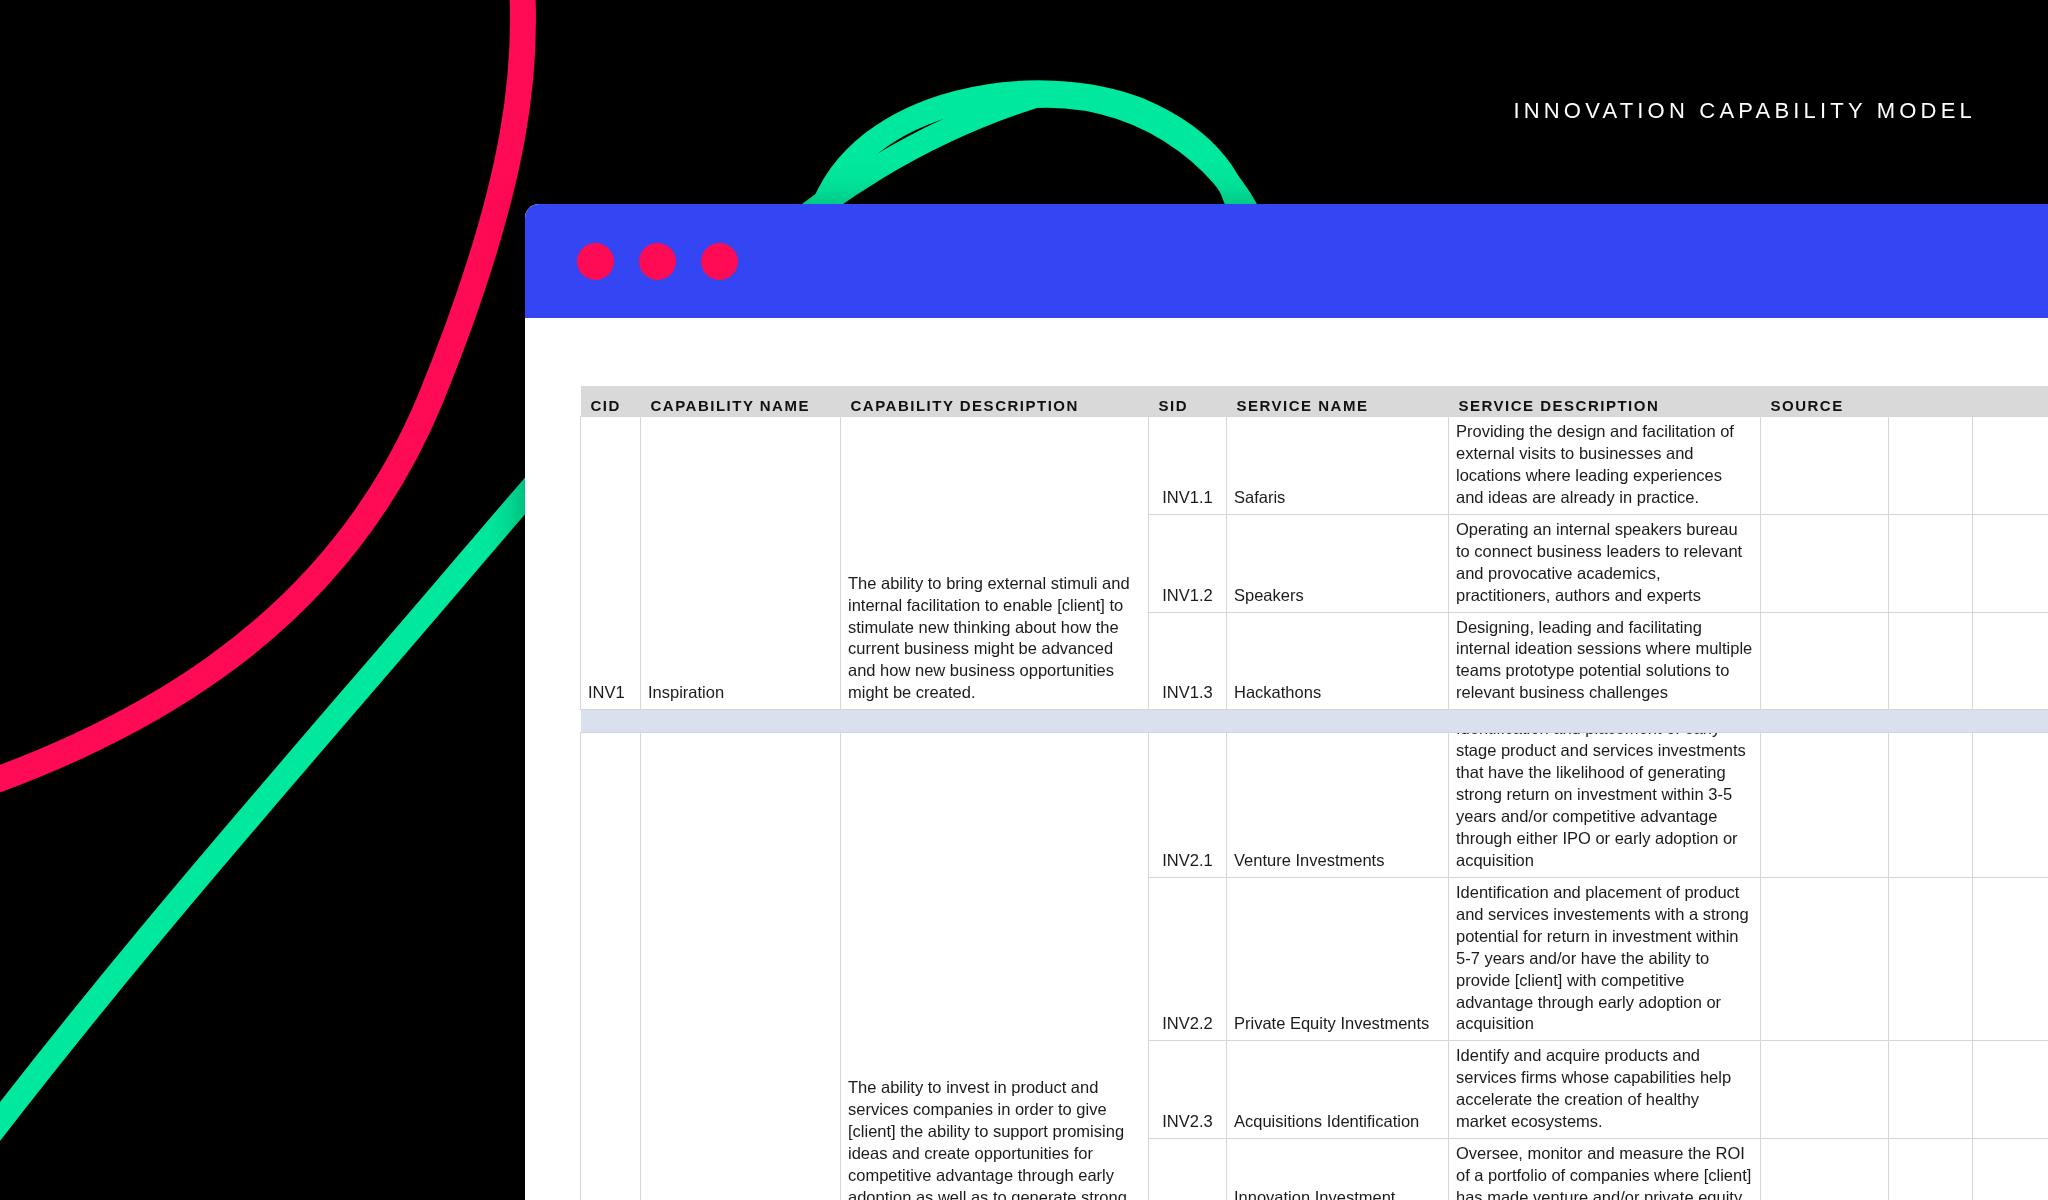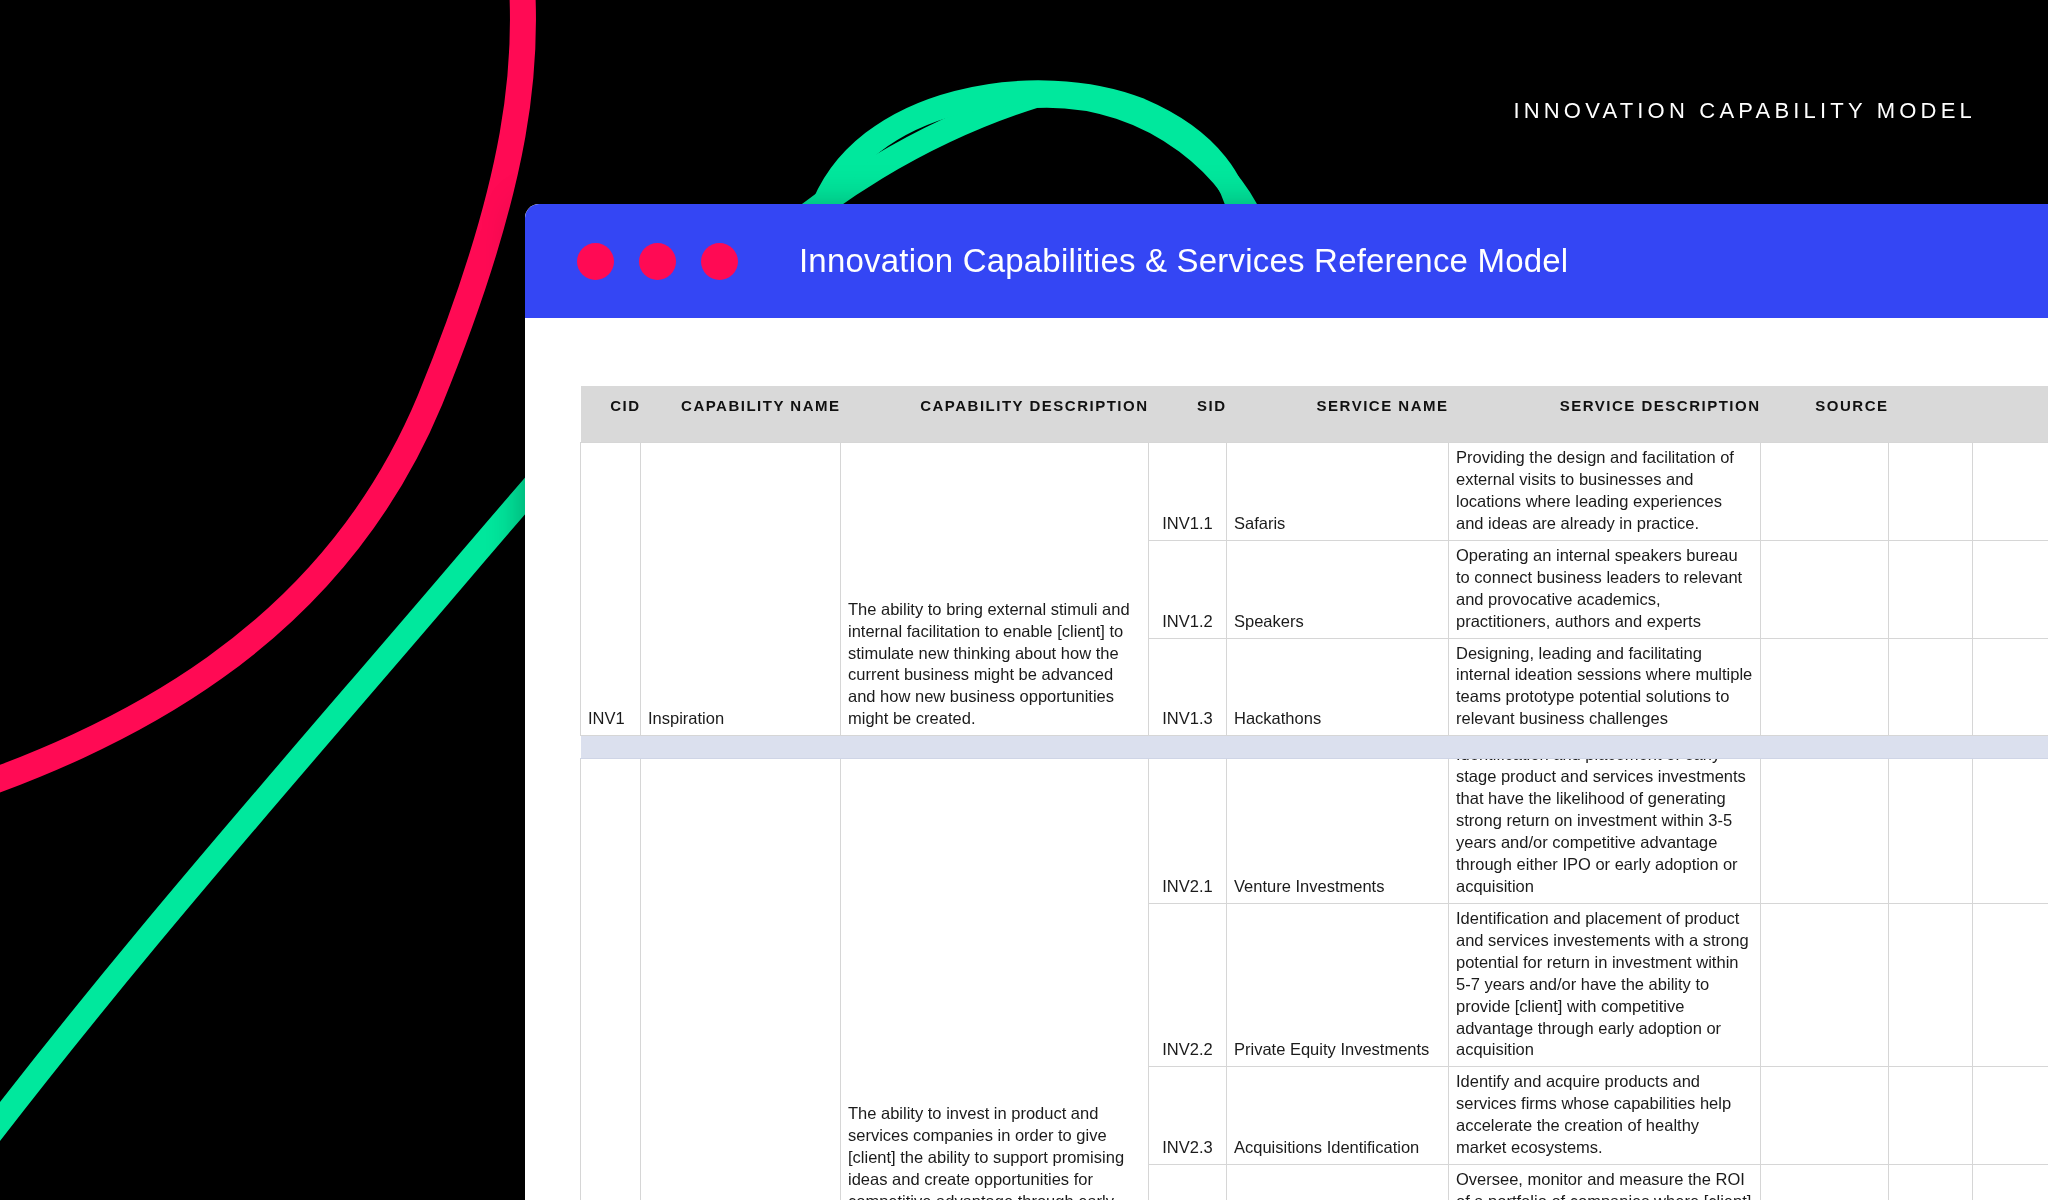--- a/index.html
+++ b/index.html
@@ -89,22 +89,22 @@
     table-layout: fixed;
     width: 1560px;
     font-size: 16.5px;
     color: #1b1b1b;
   }
   table.grid th {
     background: #d9d9d9;
     font-size: 15px;
     font-weight: bold;
     letter-spacing: 1.5px;
-    text-align: right;
-    padding: 11px 0 28px 10px;
+    text-align: left;
+    padding: 11px 0 2px 10px;
     border: none;
     white-space: nowrap;
     color: #111;
   }
   table.grid td {
     border: 1px solid #d6d6d6;
     vertical-align: bottom;
     padding: 4px 7px 5px 7px;
     line-height: 1.33;
     overflow: hidden;
@@ -152,21 +152,20 @@
   </svg>
 
   <div id="headline">INNOVATION CAPABILITY MODEL</div>
 
   <div id="window">
 
     <div id="titlebar">
       <span class="dot"></span>
       <span class="dot"></span>
       <span class="dot"></span>
-      <span id="win-title">Innovation Capabilities &amp; Services Reference Model</span>
     </div>
 
     <div id="sheet">
       <div id="grid-wrap">
         <table class="grid">
           <thead>
             <tr>
               <th class="h-cid">CID</th>
               <th class="h-cname">CAPABILITY NAME</th>
               <th class="h-cdesc">CAPABILITY DESCRIPTION</th>

